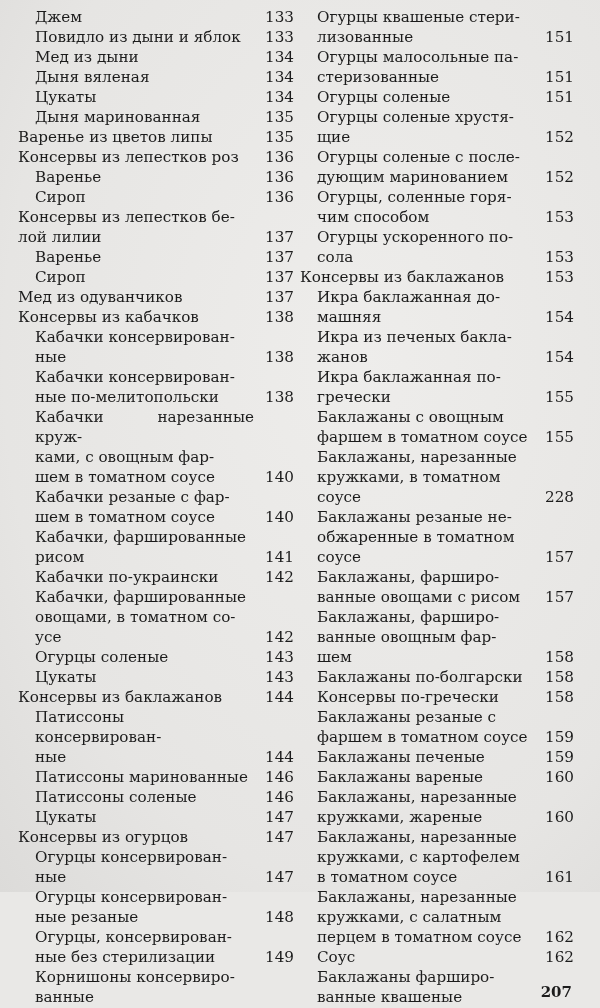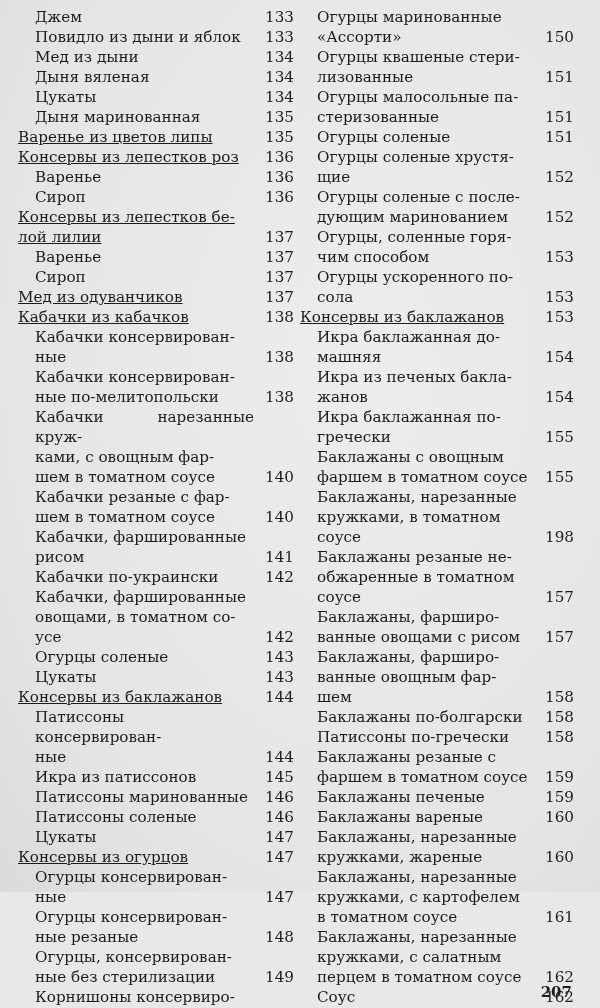--- a/index.html
+++ b/index.html
@@ -10,21 +10,21 @@
     color:#1c1c1c;
     position:relative;
   }
   .page { position:absolute; left:0; top:0; width:600px; height:892px;
     background: radial-gradient(ellipse at 60% 40%, #eeedeb 0%, #e6e5e3 70%, #dcdbd9 100%); }
   .col { position:absolute; top:7px; }
   .col.left { left:18px; width:276px; }
   .col.right { left:300px; width:274px; }
   .entry { position:relative; font-size:15.2px; line-height:20px; }
   .entry .txt { display:block; white-space:pre-line; }
-  .entry.lvl0 { padding-left:0;text-decoration:underline; }
+  .entry.lvl0 { padding-left:0; }
   .entry.lvl1 { padding-left:17px; }
   .entry .pg { position:absolute; right:0; bottom:0; line-height:20px; }
   .entry .txt { padding-right:40px; text-align:justify; text-align-last:left; }
   .folio { position:absolute; right:28px; top:983px; font-size:15px; font-weight:bold; }
 </style>
 </head>
 <body>
 
 <div class="page">
   <div class="col left">
@@ -79,21 +79,21 @@
       </div>
       <div class="entry lvl1">
         <span class="txt">Сироп</span>
         <span class="pg">137</span>
       </div>
       <div class="entry lvl0">
         <span class="txt">Мед из одуванчиков</span>
         <span class="pg">137</span>
       </div>
       <div class="entry lvl0">
-        <span class="txt">Кабачки из кабачков</span>
+        <span class="txt">Консервы из кабачков</span>
         <span class="pg">138</span>
       </div>
       <div class="entry lvl1">
         <span class="txt">Кабачки консервирован-
 ные</span>
         <span class="pg">138</span>
       </div>
       <div class="entry lvl1">
         <span class="txt">Кабачки консервирован-
 ные по-мелитопольски</span>
@@ -136,24 +136,20 @@
       <div class="entry lvl0">
         <span class="txt">Консервы из баклажанов</span>
         <span class="pg">144</span>
       </div>
       <div class="entry lvl1">
         <span class="txt">Патиссоны консервирован-
 ные</span>
         <span class="pg">144</span>
       </div>
       <div class="entry lvl1">
-        <span class="txt">Икра из патиссонов</span>
-        <span class="pg">145</span>
-      </div>
-      <div class="entry lvl1">
         <span class="txt">Патиссоны маринованные</span>
         <span class="pg">146</span>
       </div>
       <div class="entry lvl1">
         <span class="txt">Патиссоны соленые</span>
         <span class="pg">146</span>
       </div>
       <div class="entry lvl1">
         <span class="txt">Цукаты</span>
         <span class="pg">147</span>
@@ -177,25 +173,20 @@
 ные без стерилизации</span>
         <span class="pg">149</span>
       </div>
       <div class="entry lvl1">
         <span class="txt">Корнишоны консервиро-
 ванные</span>
       </div>
     </div>
   <div class="col right">
       <div class="entry lvl1">
-        <span class="txt">Огурцы маринованные
-«Ассорти»</span>
-        <span class="pg">150</span>
-      </div>
-      <div class="entry lvl1">
         <span class="txt">Огурцы квашеные стери-
 лизованные</span>
         <span class="pg">151</span>
       </div>
       <div class="entry lvl1">
         <span class="txt">Огурцы малосольные па-
 стеризованные</span>
         <span class="pg">151</span>
       </div>
       <div class="entry lvl1">
@@ -243,21 +234,21 @@
       </div>
       <div class="entry lvl1">
         <span class="txt">Баклажаны с овощным
 фаршем в томатном соусе</span>
         <span class="pg">155</span>
       </div>
       <div class="entry lvl1">
         <span class="txt">Баклажаны, нарезанные
 кружками, в томатном
 соусе</span>
-        <span class="pg">198</span>
+        <span class="pg">228</span>
       </div>
       <div class="entry lvl1">
         <span class="txt">Баклажаны резаные не-
 обжаренные в томатном
 соусе</span>
         <span class="pg">157</span>
       </div>
       <div class="entry lvl1">
         <span class="txt">Баклажаны, фарширо-
 ванные овощами с рисом</span>
@@ -267,21 +258,21 @@
         <span class="txt">Баклажаны, фарширо-
 ванные овощным фар-
 шем</span>
         <span class="pg">158</span>
       </div>
       <div class="entry lvl1">
         <span class="txt">Баклажаны по-болгарски</span>
         <span class="pg">158</span>
       </div>
       <div class="entry lvl1">
-        <span class="txt">Патиссоны по-гречески</span>
+        <span class="txt">Консервы по-гречески</span>
         <span class="pg">158</span>
       </div>
       <div class="entry lvl1">
         <span class="txt">Баклажаны резаные с
 фаршем в томатном соусе</span>
         <span class="pg">159</span>
       </div>
       <div class="entry lvl1">
         <span class="txt">Баклажаны печеные</span>
         <span class="pg">159</span>

